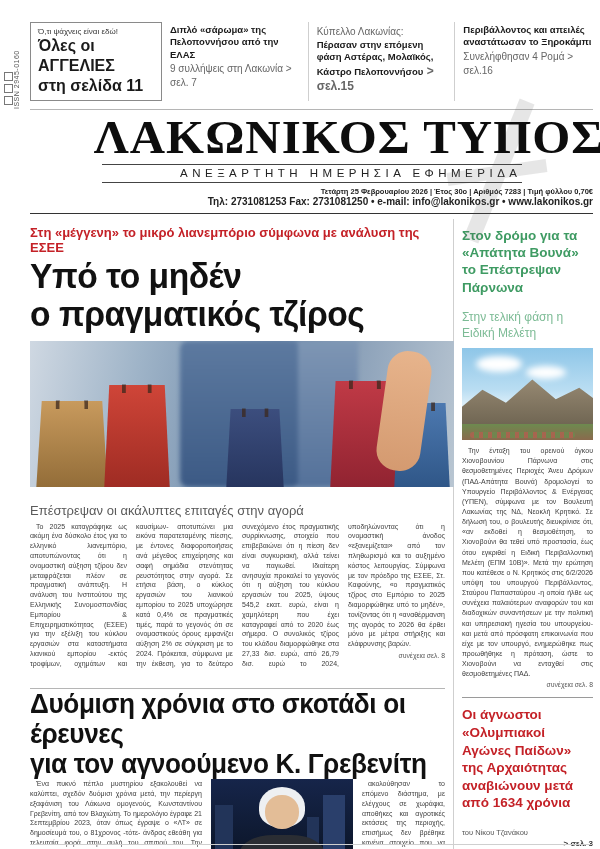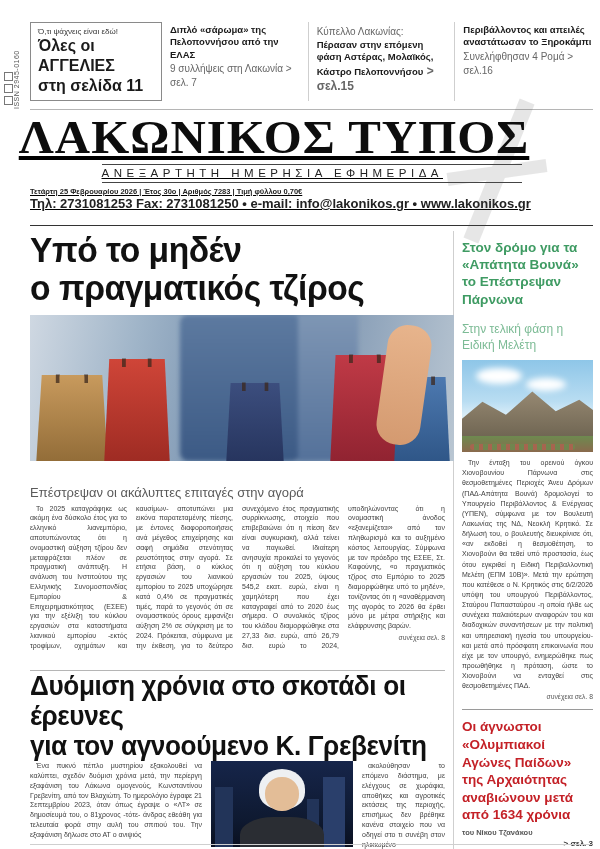--- a/index.html
+++ b/index.html
@@ -23,28 +23,28 @@
   .teaser { flex:1; padding-top:2px; }
   .teaser .bold { font-size:9.5px; font-weight:700; color:#1a1a1a; line-height:1.3; display:block; }
   .teaser .light { font-size:10px; color:#666; line-height:1.4; display:block; margin-top:1px; }
   .teaser .pageref { font-weight:700; font-size:12px; color:#666; }
   .vdiv { width:1px; background:#cfcfcf; flex:none; }
 
   .rule { height:1px; background:#b5b5b5; }
   .rule.dark { background:#333; }
 
   
-  .masthead { position:relative; text-align:left; padding:4px 0 2px 0;text-decoration:underline; }
+  .masthead { position:relative; text-align:right; padding:4px 0 2px 0; }
   .watermark { position:absolute; right:36px; top:-14px; width:120px; height:150px; opacity:.14; pointer-events:none; }
   .watermark .w1 { position:absolute; left:54px; top:0; width:16px; height:150px; background:#555; transform:rotate(22deg); }
   .watermark .w2 { position:absolute; left:10px; top:70px; width:100px; height:13px; background:#555; transform:rotate(-8deg); }
   .mast-title { font-family:"Liberation Serif", serif; font-weight:700; font-size:47px; letter-spacing:1px; color:#0d0d0d; line-height:1.02; transform:scaleX(1.04); transform-origin:center; white-space:nowrap; }
   .mast-sub { margin:2px auto 0; padding:2px 0 3px; border-top:1px solid #444; border-bottom:1px solid #444; width:420px; font-size:11.5px; letter-spacing:4.5px; color:#222; }
   .dateline { margin-top:4px; font-size:7.5px; font-weight:700; color:#222; }
-  .contact { font-size:13px; font-weight:700; color:#222; margin-bottom:12px; }
+  .contact { font-size:10px; font-weight:700; color:#222; margin-bottom:4px; }
 
   
   .body-grid { display:grid; grid-template-columns:424px 1fr; column-gap:0; margin-top:5px; }
   .main-col { padding-right:8px; border-right:1px solid #cfcfcf; }
   .side-col { padding-left:8px; }
 
   
   .kicker1 { font-size:13px; font-weight:700; color:#c42127; margin:6px 0 2px; }
   .headline1 { font-size:35px; font-weight:700; color:#111; line-height:1.08; letter-spacing:-0.5px; transform:scaleX(0.96); transform-origin:left; }
   .photo1 { position:relative; width:424px; height:146px; margin-top:8px; overflow:hidden; background:linear-gradient(100deg,#cfd8e2 0%,#9fb4c8 25%,#6d88a8 55%,#b9c6d2 100%); }
@@ -52,21 +52,21 @@
   .denim { position:absolute; top:0; left:150px; width:120px; height:146px; background:linear-gradient(180deg,#5d7aa0,#3c5a85); border-radius:8px; }
   .denim2 { position:absolute; top:0; left:268px; width:60px; height:146px; background:linear-gradient(180deg,#7e96b4,#54719a); }
   .bag { position:absolute; bottom:-6px; clip-path:polygon(8% 0,92% 0,100% 100%,0 100%); }
   .bag .handle { position:absolute; top:-14px; left:50%; transform:translateX(-50%); width:46%; height:22px; border:4px solid rgba(60,40,30,.75); border-bottom:none; border-radius:22px 22px 0 0; }
   .bag.tan   { left:6px;   width:72px; height:92px; background:linear-gradient(180deg,#c89a5d,#8f6a36); }
   .bag.red   { left:74px;  width:66px; height:108px; background:linear-gradient(180deg,#cf4538,#9c2a22); }
   .bag.navy  { left:196px; width:58px; height:84px;  background:linear-gradient(180deg,#3c4e7e,#25335c); }
   .bag.crims { left:300px; width:70px; height:112px; background:linear-gradient(180deg,#c03a46,#8e2230); }
   .bag.blue  { left:364px; width:56px; height:90px;  background:linear-gradient(180deg,#4d79b0,#2d5485); }
   .arm { position:absolute; top:10px; right:28px; width:44px; height:120px; background:linear-gradient(180deg,#e7b48c,#d49a70); border-radius:20px; transform:rotate(8deg); }
-  .subhead1 { font-size:13px; color:#5a5a5a; margin:24px 0 4px; }
+  .subhead1 { font-size:13px; color:#5a5a5a; margin:16px 0 4px; }
   .body-cols { column-count:4; column-gap:9px; height:158px; overflow:hidden; font-size:7px; line-height:1.4; color:#3c3c3c; text-align:justify; }
   .body-cols p { text-indent:6px; }
   .cont { font-size:6.8px; color:#555; text-align:right; margin-top:2px; }
 
   .story-divider { height:1px; background:#b5b5b5; margin:8px 0 0; }
 
   
   .kicker2 { font-size:14px; color:#4a4a4a; margin:7px 0 2px; }
   .headline2 { font-size:27px; font-weight:700; color:#111; line-height:1.12; letter-spacing:-0.4px; transform:scaleX(0.97); transform-origin:left; }
   .subhead2 { font-size:12.5px; color:#5a5a5a; margin:5px 0 6px; }
@@ -91,21 +91,21 @@
   .cloud.c1 { left:14px; top:8px; width:46px; height:16px; }
   .cloud.c2 { left:64px; top:18px; width:40px; height:13px; }
   .mountain { position:absolute; bottom:14px; left:-6px; width:112%; height:52px; background:linear-gradient(180deg,#9b8d76,#6f6552); clip-path:polygon(0 72%,18% 30%,34% 55%,52% 10%,68% 48%,84% 26%,100% 60%,100% 100%,0 100%); }
   .meadow { position:absolute; bottom:0; left:0; width:100%; height:16px; background:linear-gradient(180deg,#6d8a4f,#8a6a4d); }
   .flowers { position:absolute; bottom:2px; left:8px; width:80%; height:6px; background:repeating-linear-gradient(90deg,#b0614f 0 4px,#6d8a4f 4px 9px); border-radius:3px; opacity:.8; }
   .side-body { font-size:7px; line-height:1.45; color:#3c3c3c; text-align:justify; margin-top:6px; }
   .side-body p { text-indent:6px; }
   .side-cont { font-size:6.8px; color:#555; text-align:right; margin-top:2px; }
   .side-divider { height:1px; background:#9a9a9a; margin:9px 0 8px; }
   .side-teaser-title { font-size:13.5px; font-weight:700; color:#c42127; line-height:1.3; }
-  .side-byline { font-size:7.5px; font-weight:700; color:#555; margin-top:4px; }
+  .side-byline { font-size:7.5px; font-weight:400; color:#555; margin-top:16px; }
   .side-pageline { display:flex; align-items:flex-end; gap:6px; margin-top:2px; }
   .side-pageline .pl-rule { flex:1; height:1px; background:#555; margin-bottom:3px; }
   .side-pageline .pl-text { font-size:8px; font-weight:700; color:#333;padding-left:12px; }
 
   .bottom-rule { position:absolute; left:30px; right:8px; bottom:4px; height:1px; background:#cfcfcf; }
 </style>
 </head>
 <body>
 
 <div class="page">
@@ -156,20 +156,21 @@
       <div class="contact">Τηλ: 2731081253 Fax: 2731081250 • e-mail: info@lakonikos.gr • www.lakonikos.gr</div>
     </section>
 
     <div class="rule dark"></div>
 
     <div class="body-grid">
 
       <main class="main-col">
 
         <article>
+          <div class="kicker1">Στη «μέγγενη» το μικρό λιανεμπόριο σύμφωνα με ανάλυση της ΕΣΕΕ</div>
           <div class="headline1">Υπό το μηδέν</div>
           <div class="headline1">ο πραγματικός τζίρος</div>
 
           <div class="photo1">
             <div class="blurlayer">
               <div class="denim"></div>
                 <div class="denim2"></div>
             </div>
             <div class="bag tan">
                 <div class="handle"></div>

